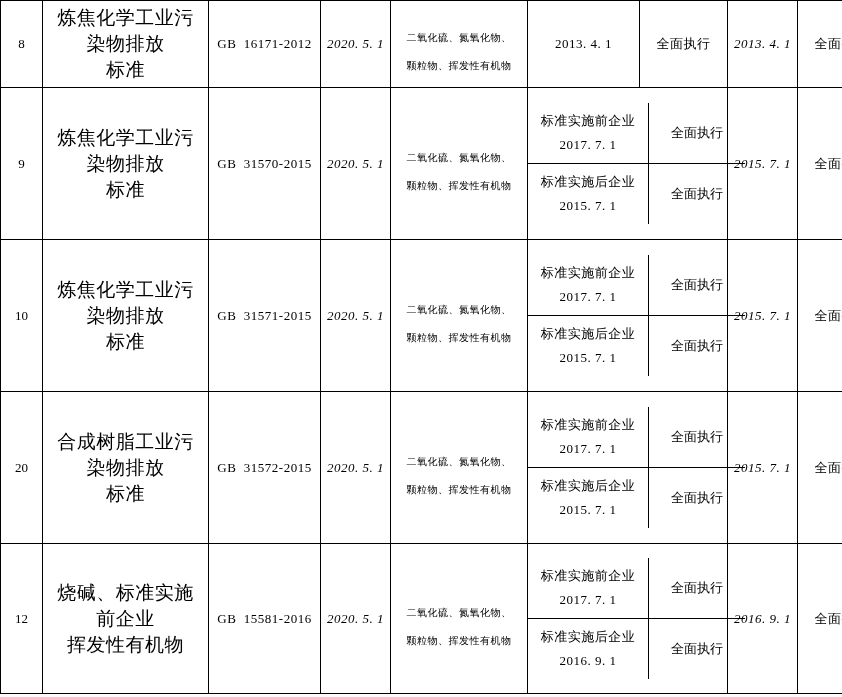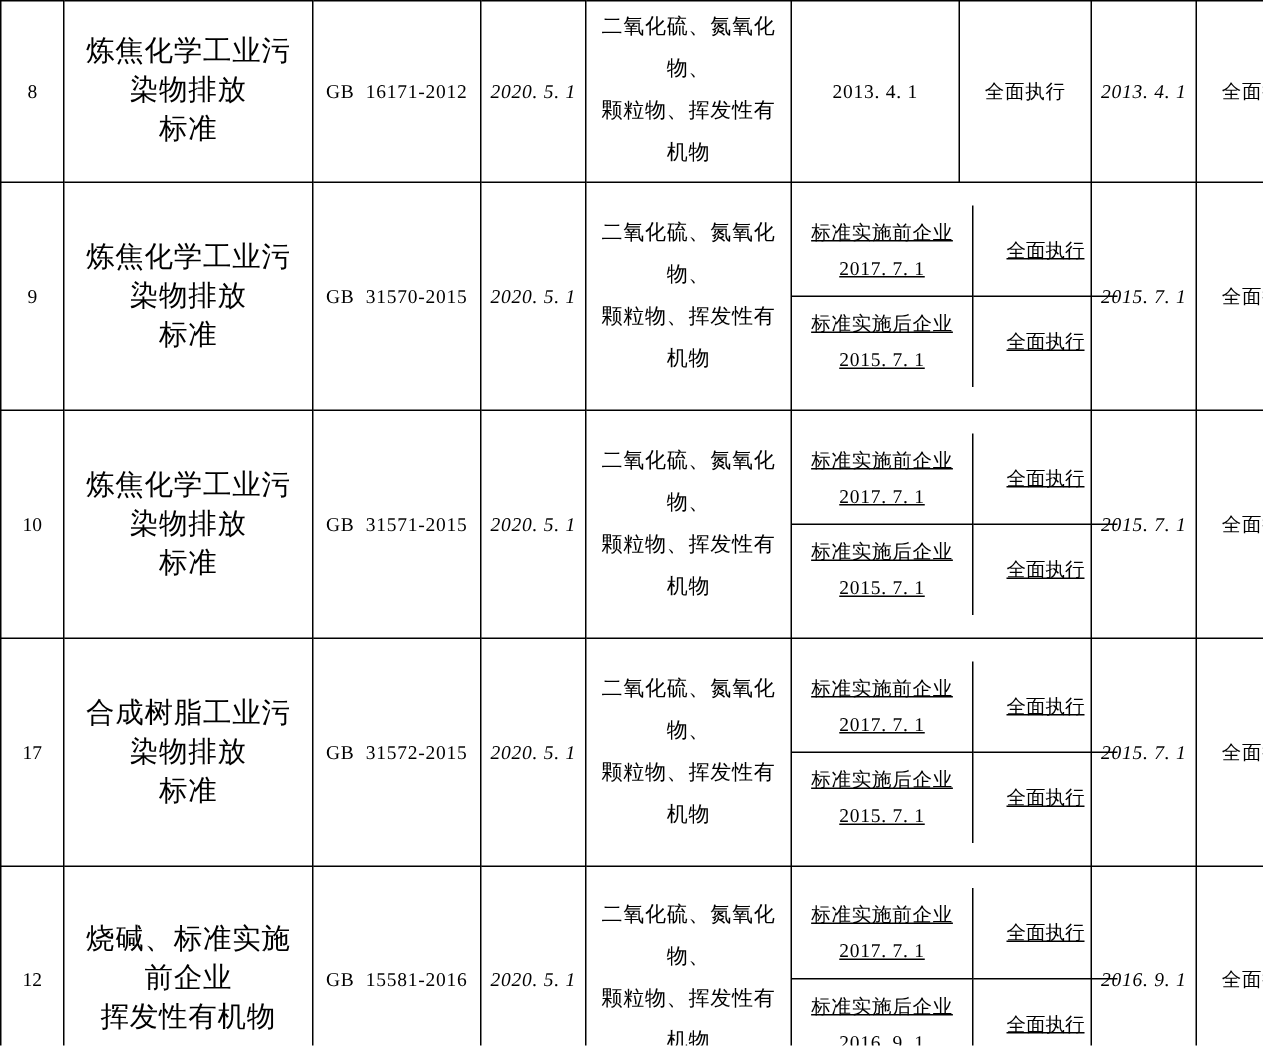--- a/index.html
+++ b/index.html
@@ -55,37 +55,37 @@
     font-size: 13px;
     letter-spacing: 0.5px;
     white-space: pre;
   }
   .date-cell {
     font-size: 13px;
     letter-spacing: 0.5px;
     font-style: italic;
   }
   .poll-cell {
-    font-size: 14px;
+    font-size: 10px;
     line-height: 28px;
     letter-spacing: 0.5px;
+    margin-top: 16px;
   }
   .exec-cell {
     font-size: 13px;
     letter-spacing: 0.5px;
   }
   .no-cell {
     font-size: 13px;
   }
 
   
   td.nested {
     padding: 0;
     border: 1px solid #000000;
-    text-decoration: underline;
   }
   table.subtable {
     border-collapse: collapse;
     table-layout: fixed;
     width: 100%;
     height: 100%;
   }
   table.subtable td {
     border: 0;
     border-bottom: 1px solid #000000;
@@ -228,21 +228,21 @@
                 <td class="sub-exec">全面执行</td>
               </tr>
             </tbody>
           </table>
         </td>
         <td class="date-cell">2015. 7. 1</td>
         <td class="exec-cell">全面执行</td>
       </tr>
 
       <tr class="row-tall">
-        <td class="no-cell">17</td>
+        <td class="no-cell">20</td>
         <td>
           <div class="name-cell cell-pad">
             <div>合成树脂工业污染物排放</div>
             <div>标准</div>
           </div>
         </td>
         <td class="code-cell">GB  31572-2015</td>
         <td class="date-cell">2020. 5. 1</td>
         <td>
           <div class="poll-cell cell-pad">

